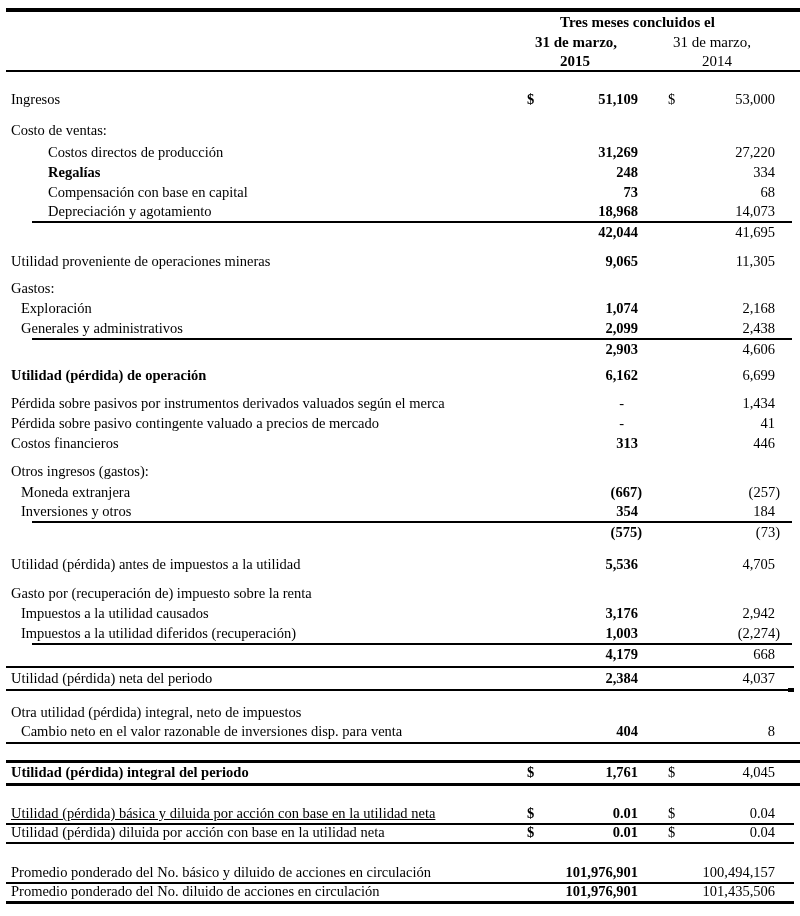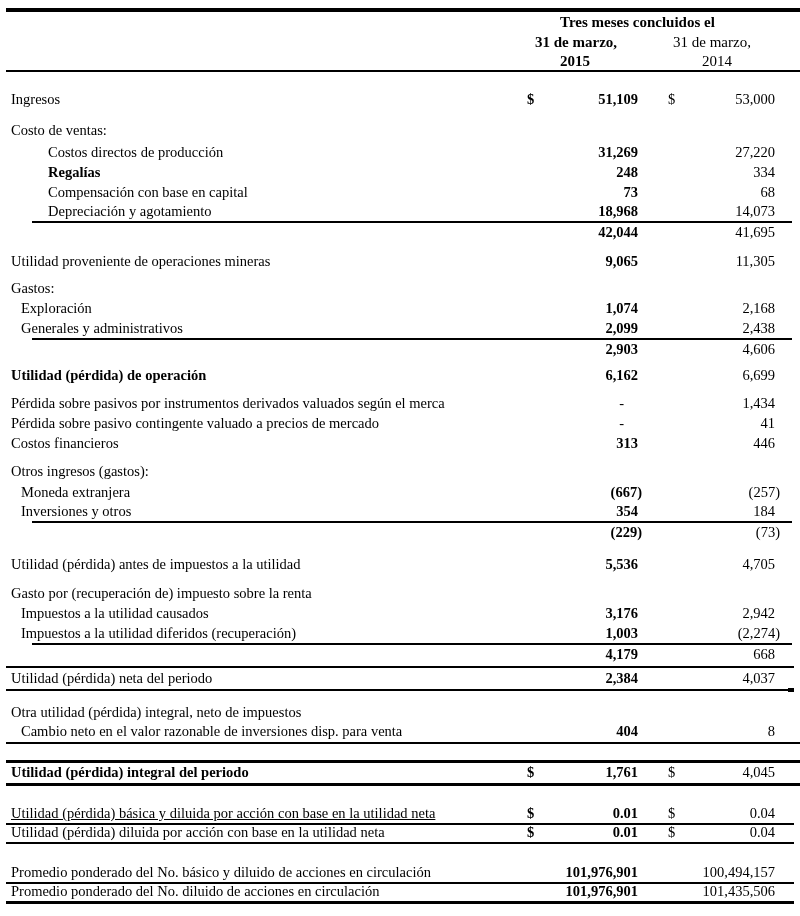--- a/index.html
+++ b/index.html
@@ -99,21 +99,21 @@
 
 <div class="abs ind1" style="top:484px;">Moneda extranjera</div>
 <div class="abs num c1" style="top:484px; right:158px;">(667)</div>
 <div class="abs num c2" style="top:484px; right:20px;">(257)</div>
 
 <div class="abs ind1" style="top:503px;">Inversiones y otros</div>
 <div class="abs num c1" style="top:503px;">354</div>
 <div class="abs num c2" style="top:503px;">184</div>
 <div class="rule" style="left:32px; top:521px; width:760px; height:2px;"></div>
 
-<div class="abs num c1" style="top:524px; right:158px;">(229)</div>
+<div class="abs num c1" style="top:524px; right:158px;">(575)</div>
 <div class="abs num c2" style="top:524px; right:20px;">(73)</div>
 
 <div class="abs lbl" style="top:556px;">Utilidad (pérdida) antes de impuestos a la utilidad</div>
 <div class="abs num c1" style="top:556px;">5,536</div>
 <div class="abs num c2" style="top:556px;">4,705</div>
 
 <div class="abs lbl" style="top:585px;">Gasto por (recuperación de) impuesto sobre la renta</div>
 
 <div class="abs ind1" style="top:605px;">Impuestos a la utilidad causados</div>
 <div class="abs num c1" style="top:605px;">3,176</div>

